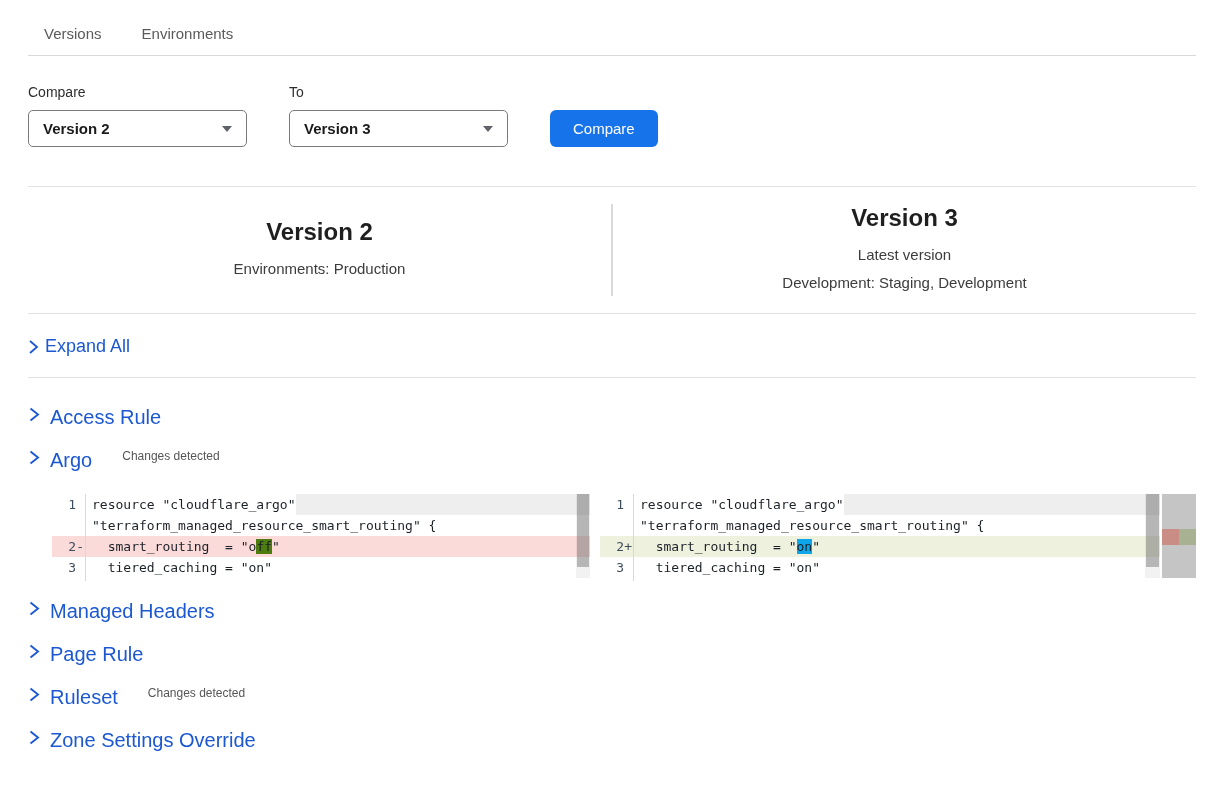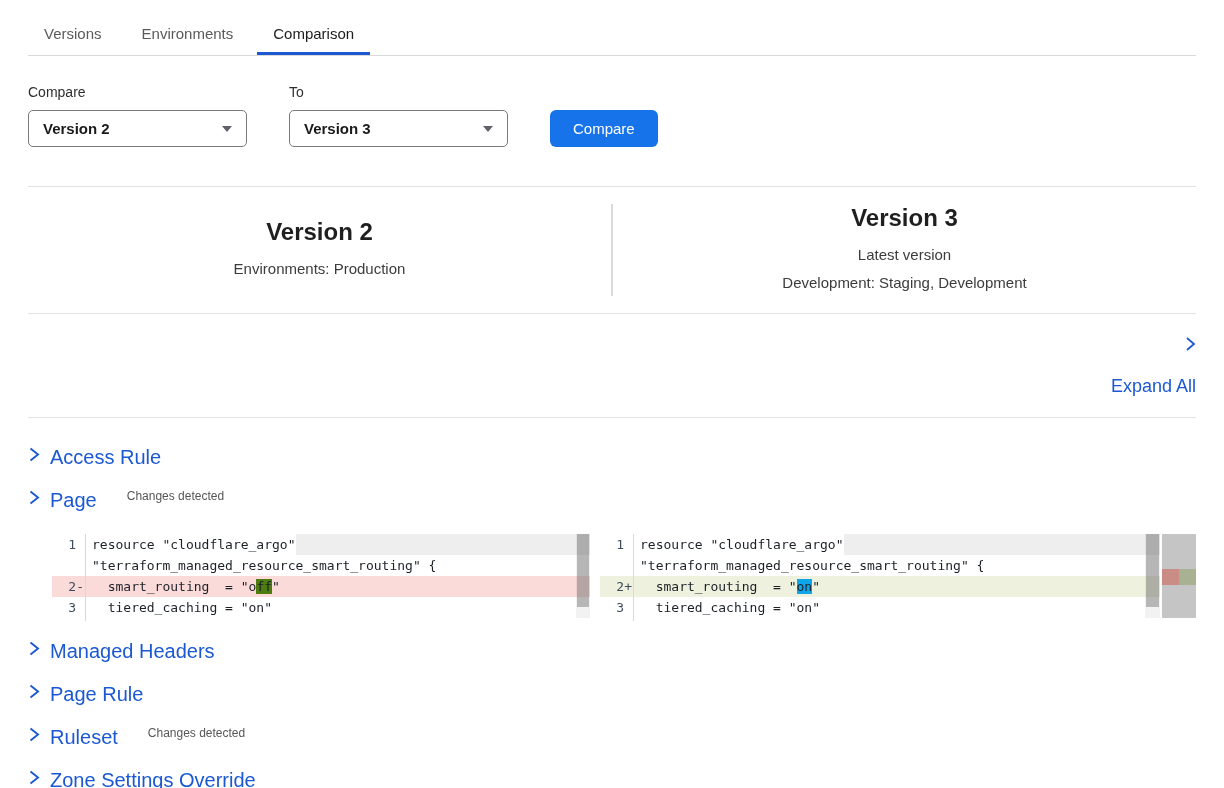--- a/index.html
+++ b/index.html
@@ -38,21 +38,21 @@
   .divider { height:1px; background:#e2e2e2; margin-top:39px; }
 
   
   .versions-header { display:flex; align-items:center; height:127px; border-bottom:1px solid #e2e2e2; }
   .vcol { flex:1; text-align:center; }
   .vrule { width:2px; height:92px; background:#d9d9d9; flex:none; }
   .vtitle { font-size:24px; font-weight:600; color:#1f1f1f; margin-bottom:9px; }
   .vsub { font-size:15px; color:#3c3c3c; line-height:28px; }
 
   
-  .expand-row { display:flex; align-items:flex-end; gap:24px; padding:22px 0 20px; border-bottom:1px solid #e2e2e2; cursor:pointer;flex-direction:column; }
+  .expand-row { display:flex; align-items:center; gap:6px; padding:22px 0 20px; border-bottom:1px solid #e2e2e2; cursor:pointer; }
   .expand-row .xlabel { font-size:18px; color:#1b58d2; }
 
   
   .section-row { display:flex; gap:10px; margin-top:20px; cursor:pointer; }
   .section-row.first { margin-top:28px; }
   .section-row .slabel { font-size:20px; color:#1b58d2; }
   .badge { font-size:12px; color:#565656; margin-left:20px; }
   .chev svg { display:block; }
 
   
@@ -88,21 +88,20 @@
   .mark.added { right:0; background:#a8b293; }
 </style>
 </head>
 <body>
 
 <div class="page">
 
   <div class="tabs">
     <div class="tab">Versions</div>
     <div class="tab">Environments</div>
-    <div class="tab active">Comparison</div>
   </div>
 
   <div class="form-row">
     <div class="field">
       <span class="flabel">Compare</span>
       <div class="select-box">
         <span class="sval">Version 2</span>
         <span class="caret-down"></span>
       </div>
     </div>
@@ -149,21 +148,21 @@
     <span class="slabel">Access Rule</span>
     <span class="badge"></span>
   </div>
 
   <div class="section-row">
     <span class="chev">
       <svg width="12" height="17" viewBox="0 0 12 17">
           <path d="M2.5 2.5 L10 8.5 L2.5 14.5" fill="none" stroke="#1b58d2" stroke-width="1.9"></path>
         </svg>
     </span>
-    <span class="slabel">Page</span>
+    <span class="slabel">Argo</span>
     <span class="badge">Changes detected</span>
   </div>
 
   <div class="diff-wrap">
 
     <div class="codeblock left">
       <div class="crow">
         <span class="ln">1</span>
         <span class="code">resource "cloudflare_argo"</span>
         <span class="line1-tail"></span>

